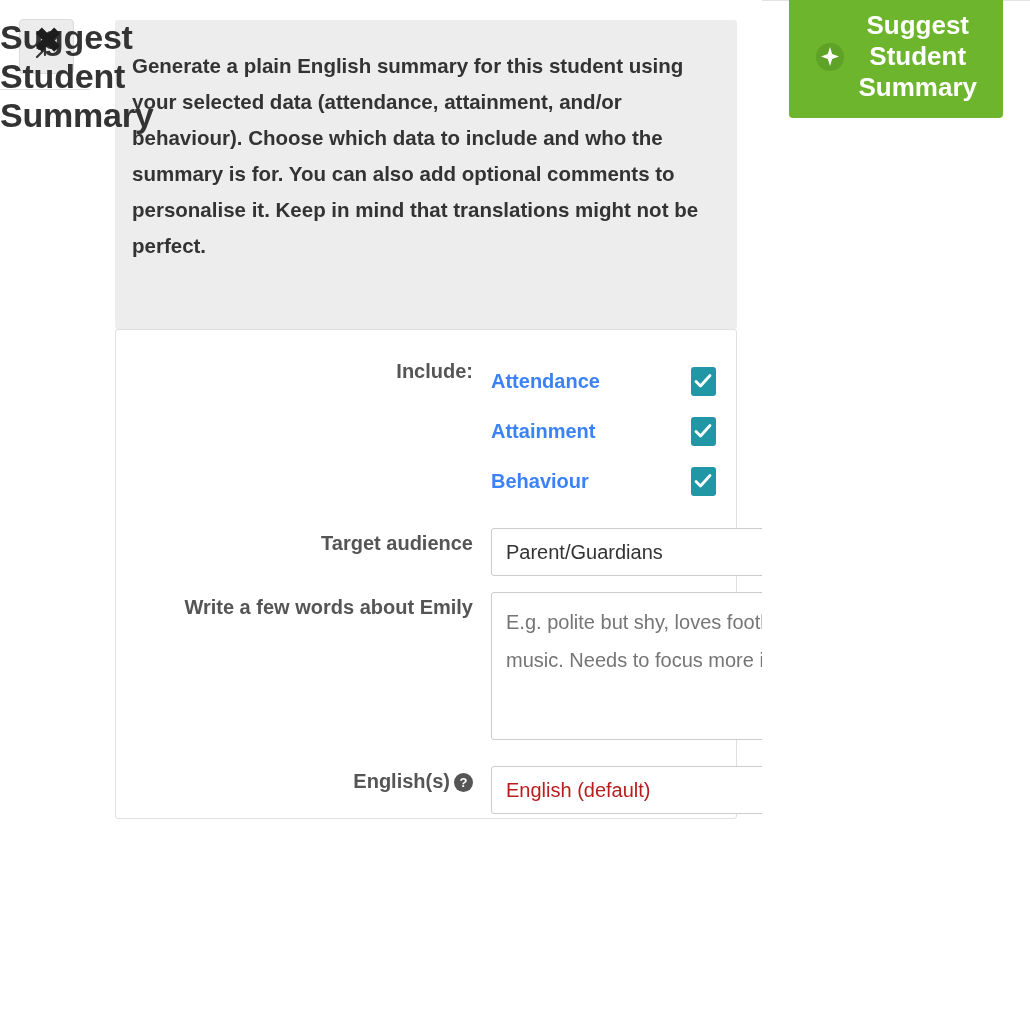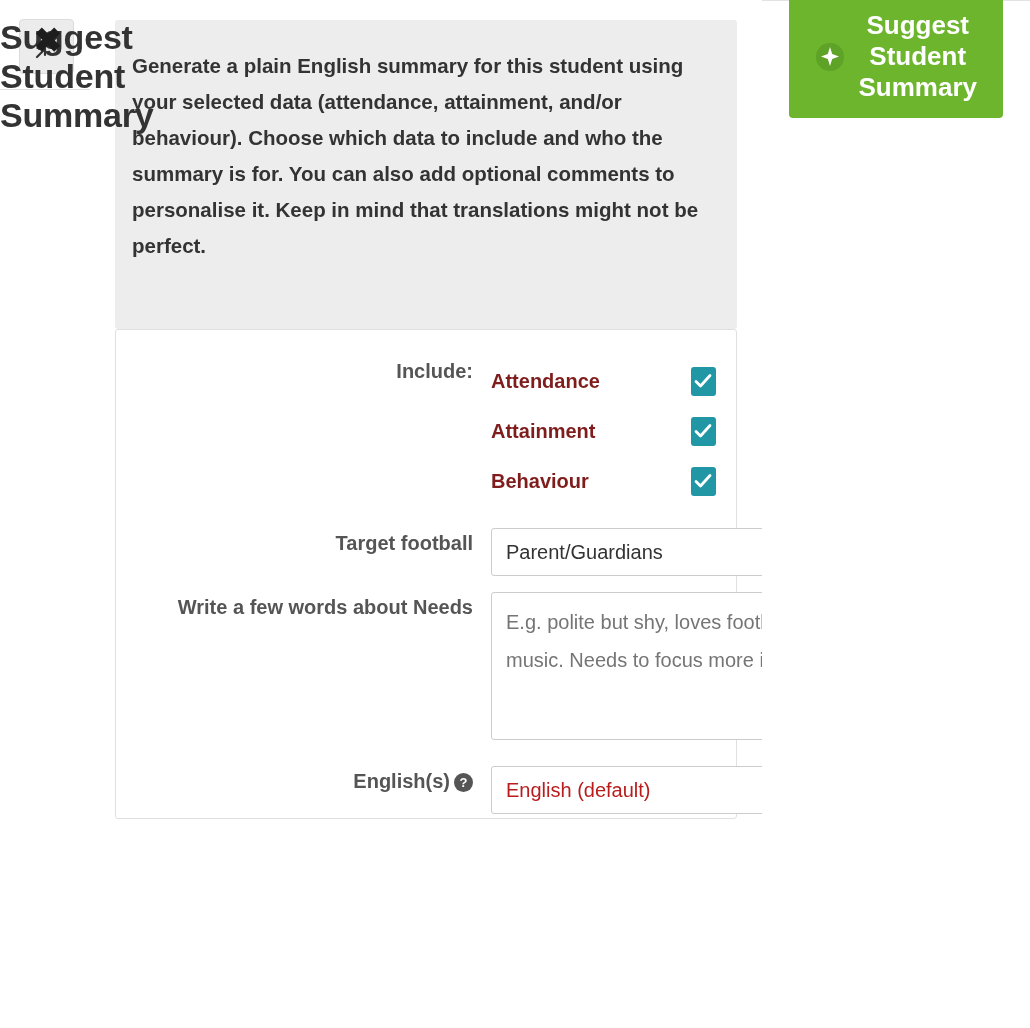--- a/index.html
+++ b/index.html
@@ -126,21 +126,21 @@
     min-width: 0;
   }
 
   
   .include-row { height: 50px; display: flex; align-items: center; }
   .include-name {
     width: 200px;
     flex: 0 0 200px;
     font-size: 20px;
     font-weight: bold;
-    color: #7f1d1d;
+    color: #3b82f6;
   }
   .checkbox {
     width: 29px;
     height: 29px;
     background: #2196a5;
     border-radius: 3px;
     display: inline-flex;
     align-items: center;
     justify-content: center;
     cursor: pointer;
@@ -321,41 +321,41 @@
                 <path d="M3 10.5 L7.5 15 L17 4.5" stroke="#ffffff" stroke-width="2.8" fill="none" stroke-linecap="round" stroke-linejoin="round"></path>
               </svg>
             </span>
           </div>
         </div>
       </div>
 
       <div class="row-spacer-22"></div>
 
       <div class="form-row">
-        <div class="form-label">Target football</div>
+        <div class="form-label">Target audience</div>
         <div class="form-field">
           <div class="select-control">
             <span class="select-value">Parent/Guardians</span>
             <span class="clear-icon">
               <svg width="22" height="22" viewBox="0 0 22 22" aria-hidden="true">
                 <circle cx="11" cy="11" r="10" fill="#999999"></circle>
                 <path d="M7 7 L15 15 M15 7 L7 15" stroke="#ffffff" stroke-width="2.3" stroke-linecap="round"></path>
               </svg>
             </span>
             <span class="select-arrow">
               <span class="caret"></span>
             </span>
           </div>
         </div>
       </div>
 
       <div class="row-spacer-16"></div>
 
       <div class="form-row">
-        <div class="form-label">Write a few words about Needs</div>
+        <div class="form-label">Write a few words about Emily</div>
         <div class="form-field">
           <textarea class="textarea-box" placeholder="E.g. polite but shy, loves football and shows a real talent for music. Needs to focus more in class." style=""></textarea>
         </div>
       </div>
 
       <div class="row-spacer-22"></div>
 
       <div class="form-row">
         <div class="form-label">
           <span>English(s)</span><span class="help-icon">?</span>

